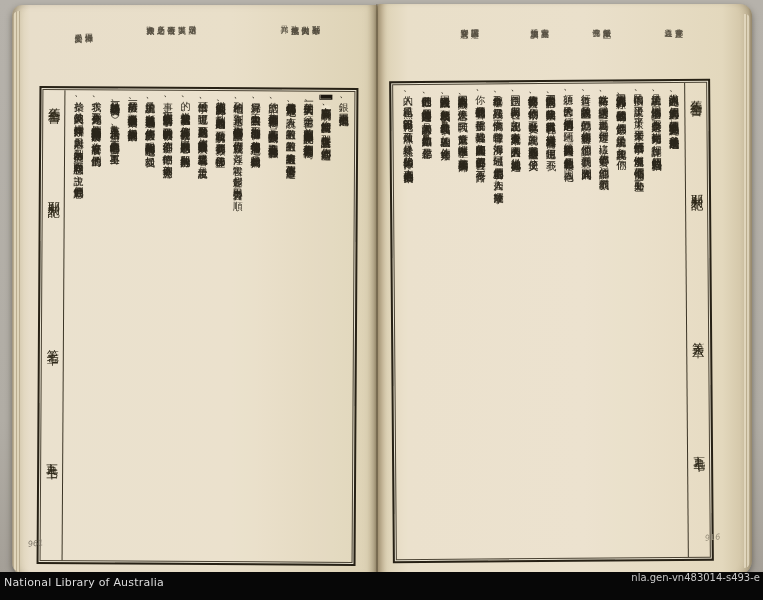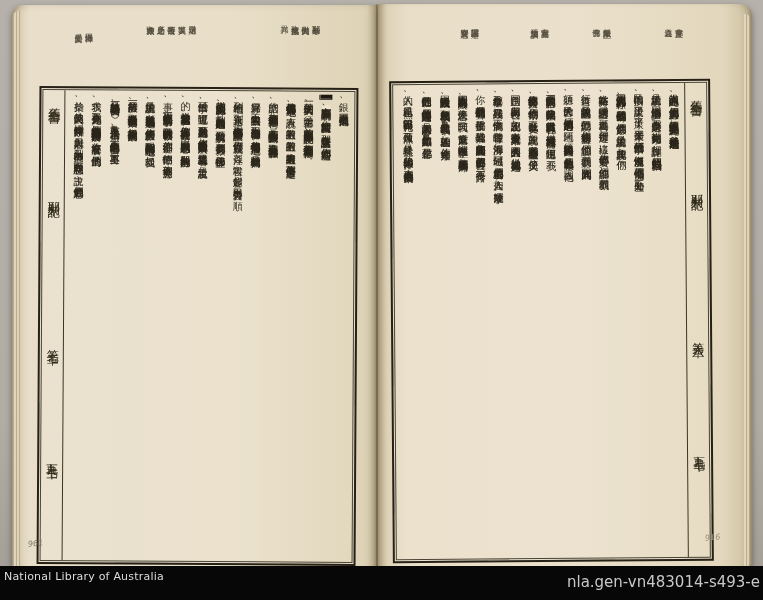--- a/index.html
+++ b/index.html
@@ -56,24 +56,24 @@
   .tbody{flex:1;position:relative;overflow:hidden;writing-mode:vertical-rl;
     padding:3px 2px;color:#2b261b;}
   .tcol{font-size:10px;line-height:17.6px;letter-spacing:.4px;height:464px;
     white-space:normal;overflow:hidden;text-align:left;}
   .chapbox{background:#1d1811;color:#efe7d2;padding:1px 0 2px 0;box-shadow:0 0 0 1px #1d1811;}
   .snote{font-size:6.5px;letter-spacing:0;color:#453e2f;line-height:17.6px;}
   
   .hg{position:absolute;writing-mode:vertical-rl;font-size:8px;line-height:10.5px;
     letter-spacing:.5px;color:#3f392c;white-space:nowrap;opacity:.88;}
   
-  .bar{position:absolute;left:0;right:0;bottom:0;height:34px;background:#070707;
+  .bar{position:absolute;left:0;right:0;bottom:0;height:28px;background:#070707;
     color:#dcdcdc;}
   .bar .l{position:absolute;left:4px;top:4px;font-size:11px;letter-spacing:.2px;}
-  .bar .r{position:absolute;right:3px;top:7px;font-size:15px;color:#c8c8c8;margin-left:40px;}
+  .bar .r{position:absolute;right:3px;top:0;font-size:10px;color:#c8c8c8;margin-left:40px;}
   .hand{position:absolute;font-size:8px;color:#7d7668;font-style:italic;transform:rotate(-6deg);}
   .hand.hl{left:16px;bottom:28px;}
   .hand.hr{right:32px;bottom:34px;color:#968d79;}
 </style>
 </head>
 <body>
 
 <div class="page page-left">
   <div>
       <div class="hg" style="left: 60px; top: 22px;">因燬慢神<br>必受災罰</div>

